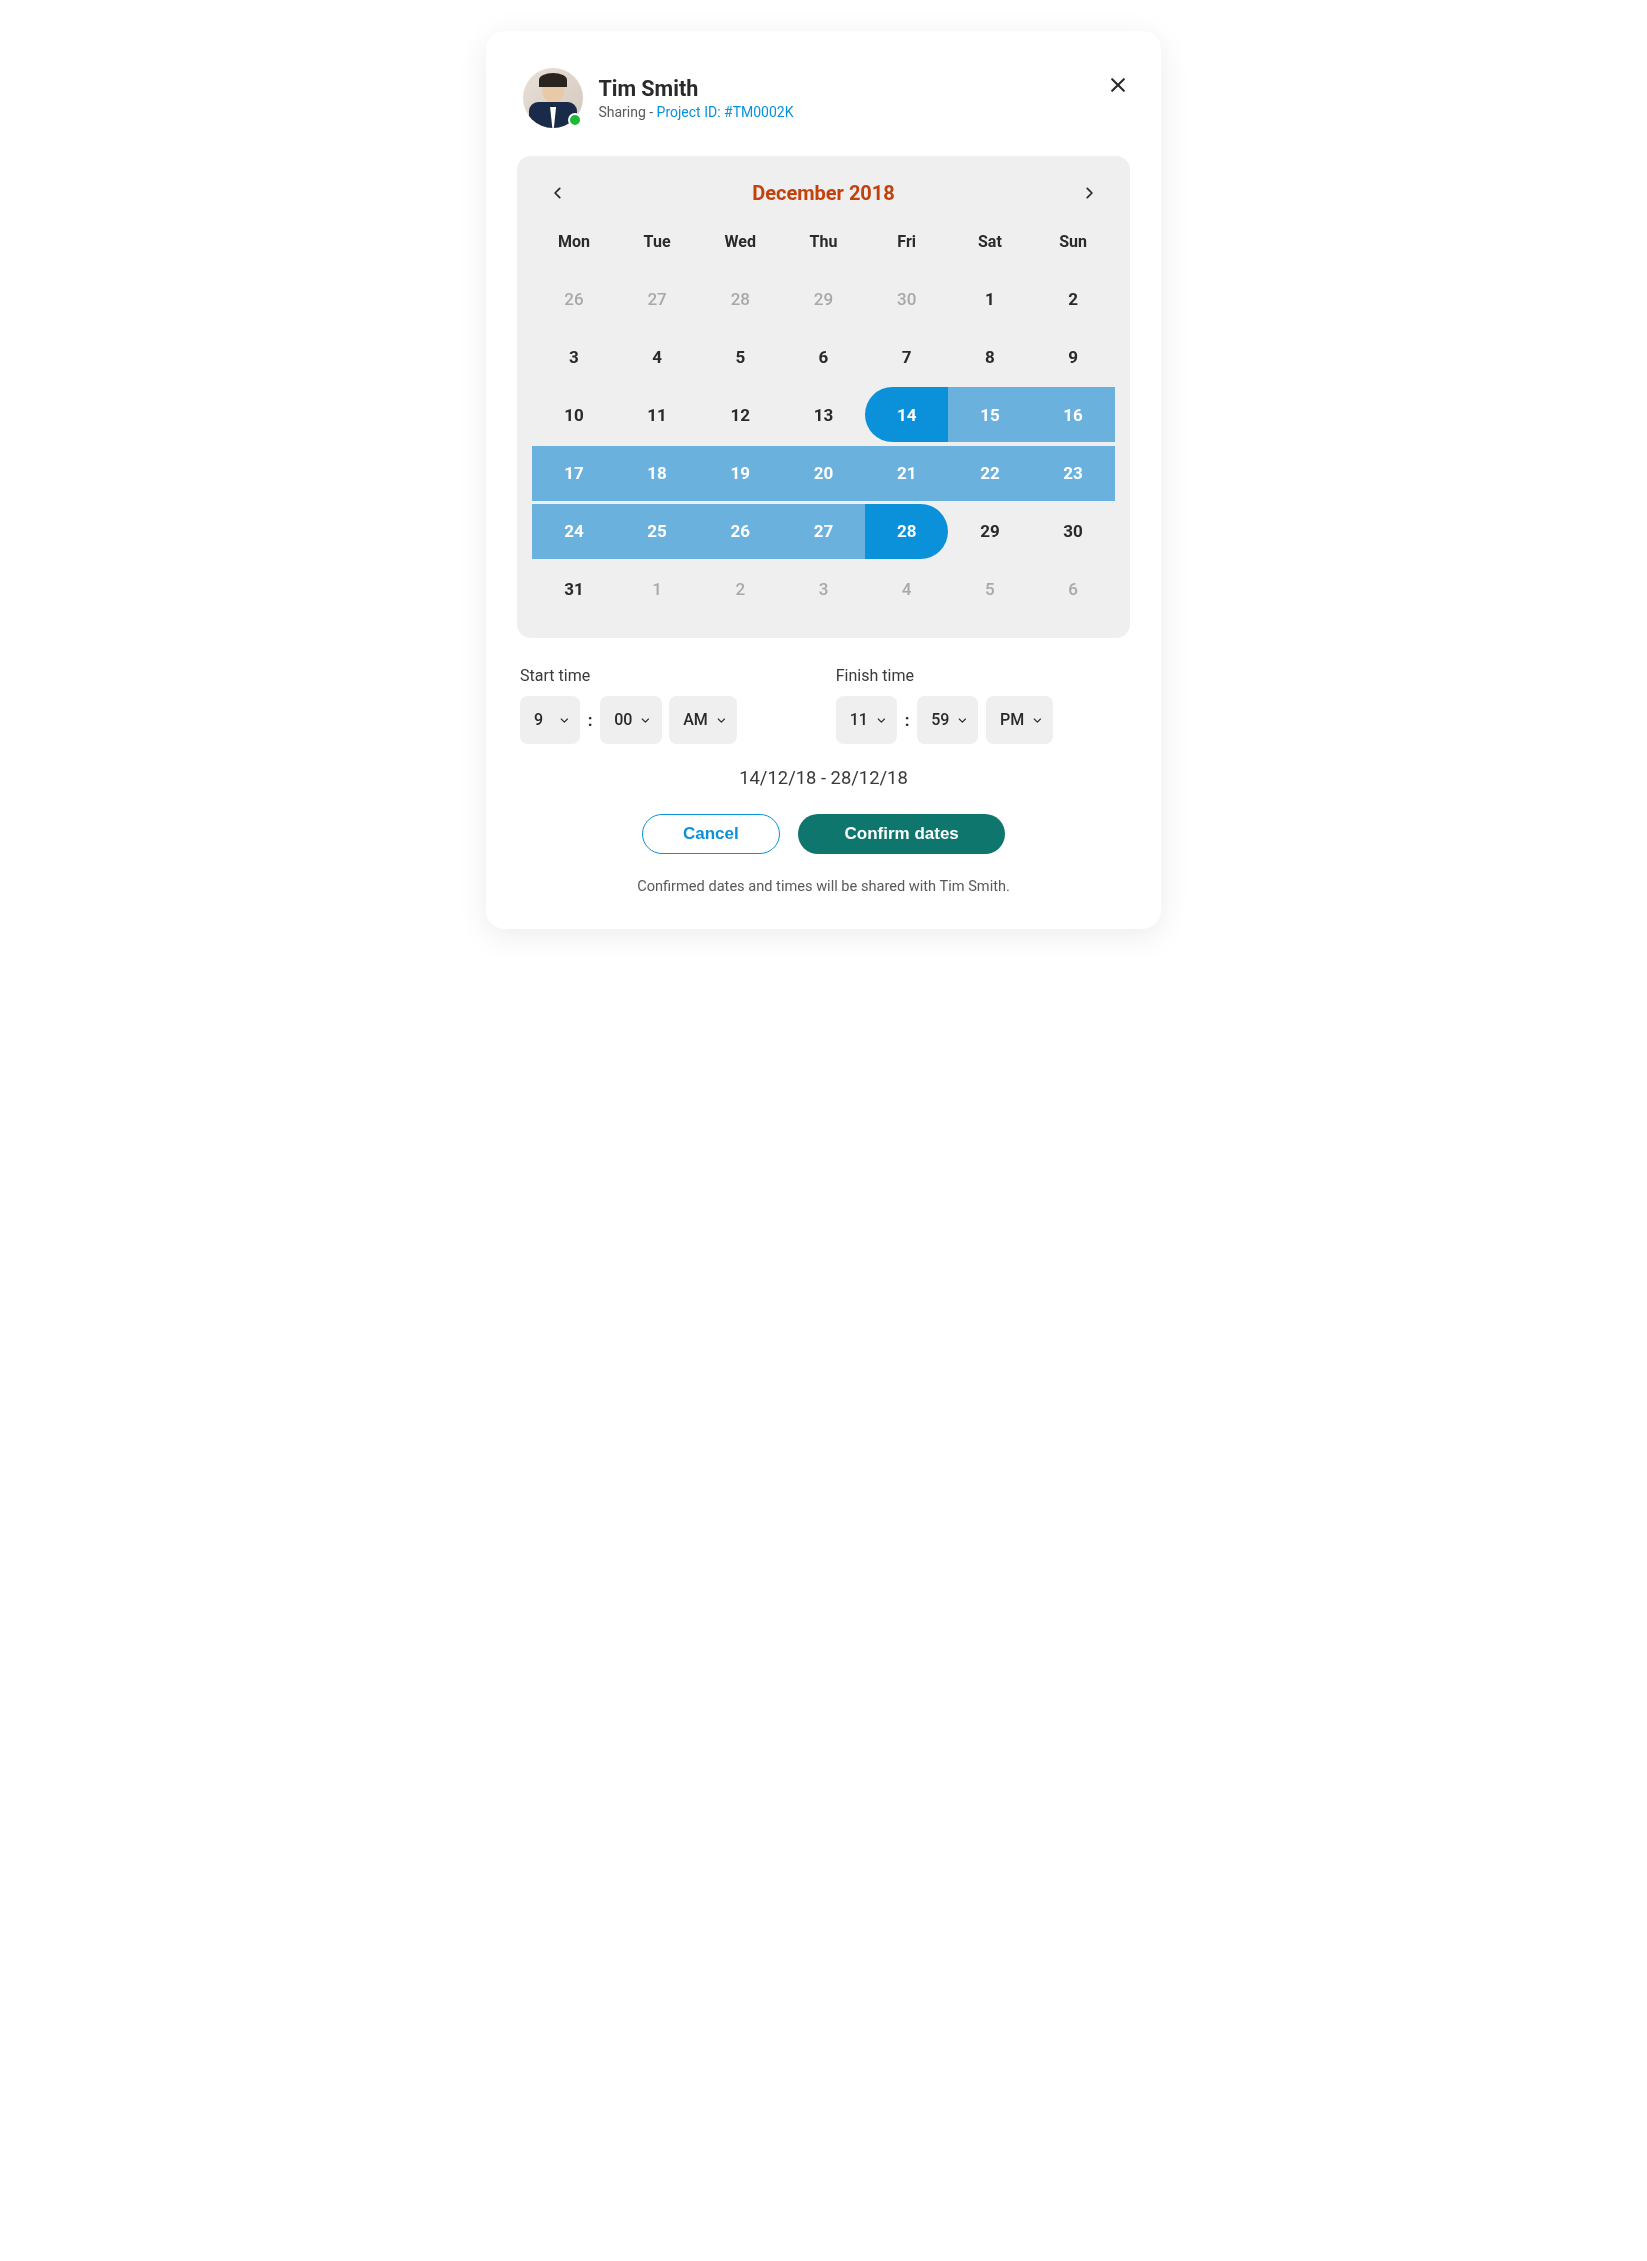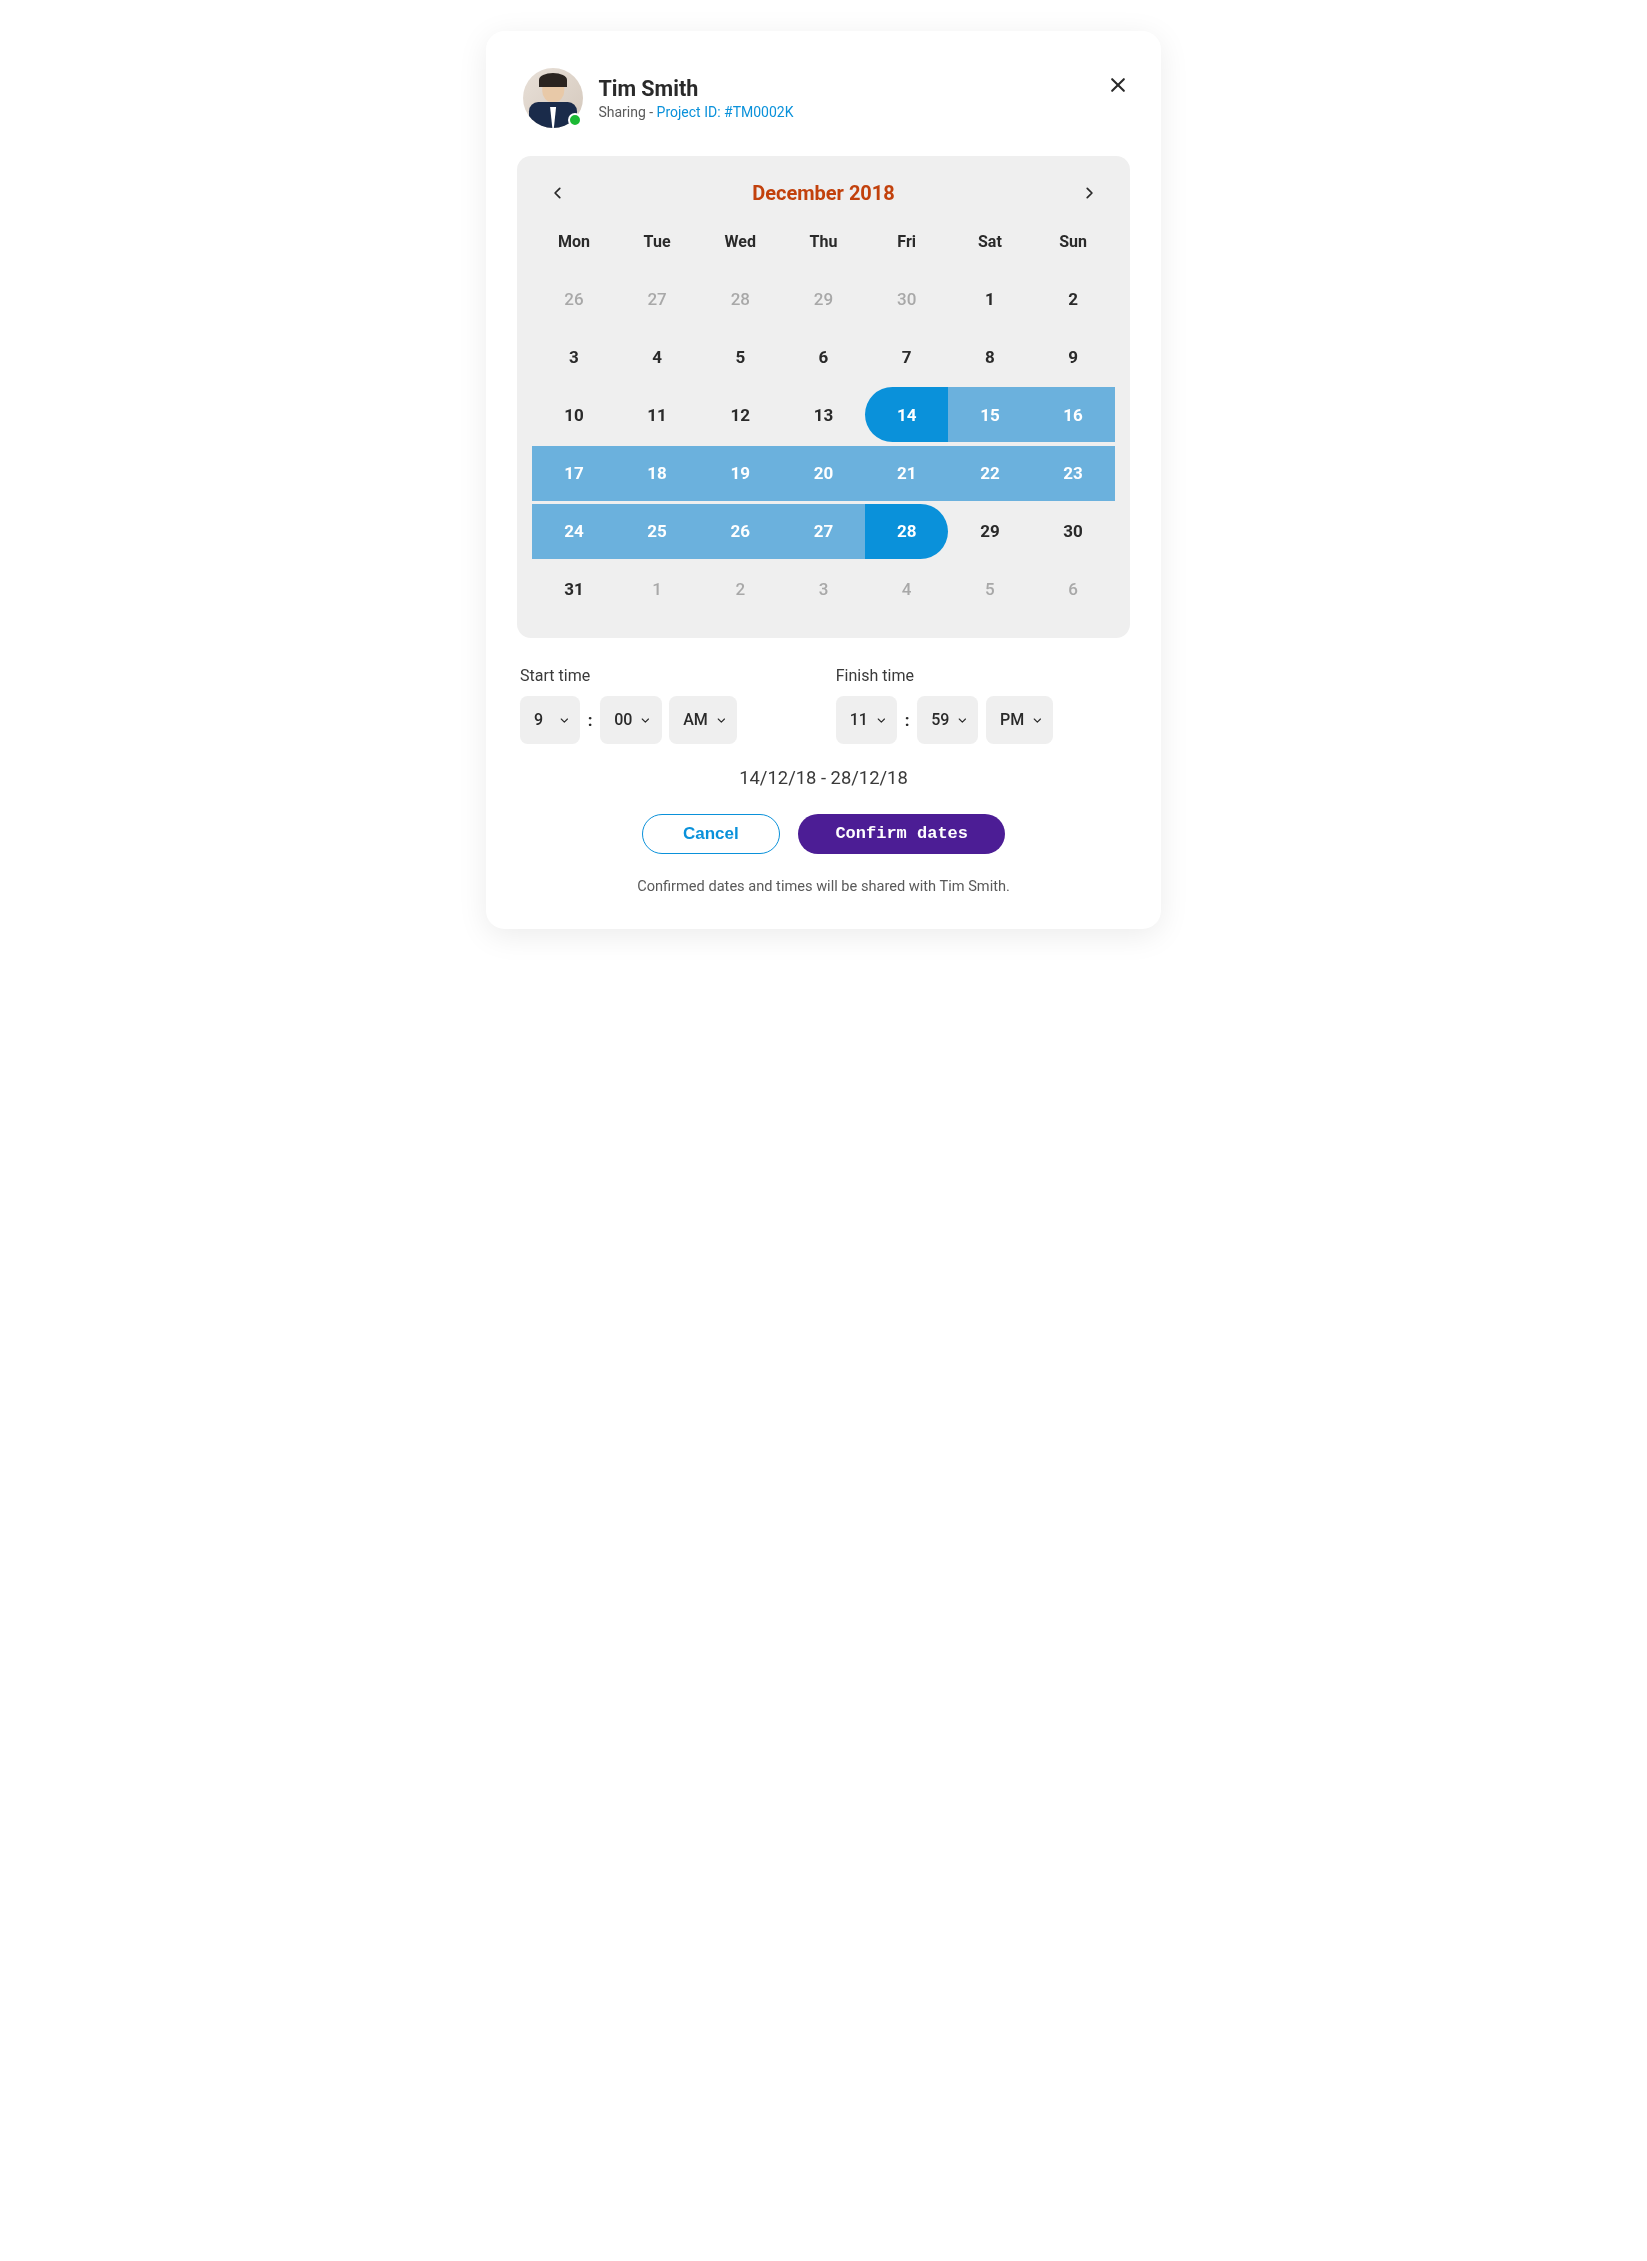--- a/index.html
+++ b/index.html
@@ -243,24 +243,23 @@
       padding: 0 31px;
       border: none;
     }
     .btn-cancel {
       background: #fff;
       color: #0a91da;
       border: 1.9px solid #0a91da;
       min-width: 138px;
     }
     .btn-confirm {
-      background: #4c1d95;
+      background: #0f766e;
       color: #fff;
       min-width: 207px;
-      font-family: Liberation Mono, monospace;
     }
     .footnote {
       text-align: center;
       font-size: 14.6px;
       color: #5a5a5a;
     }
   </style>
 </head>
 <body>
 

